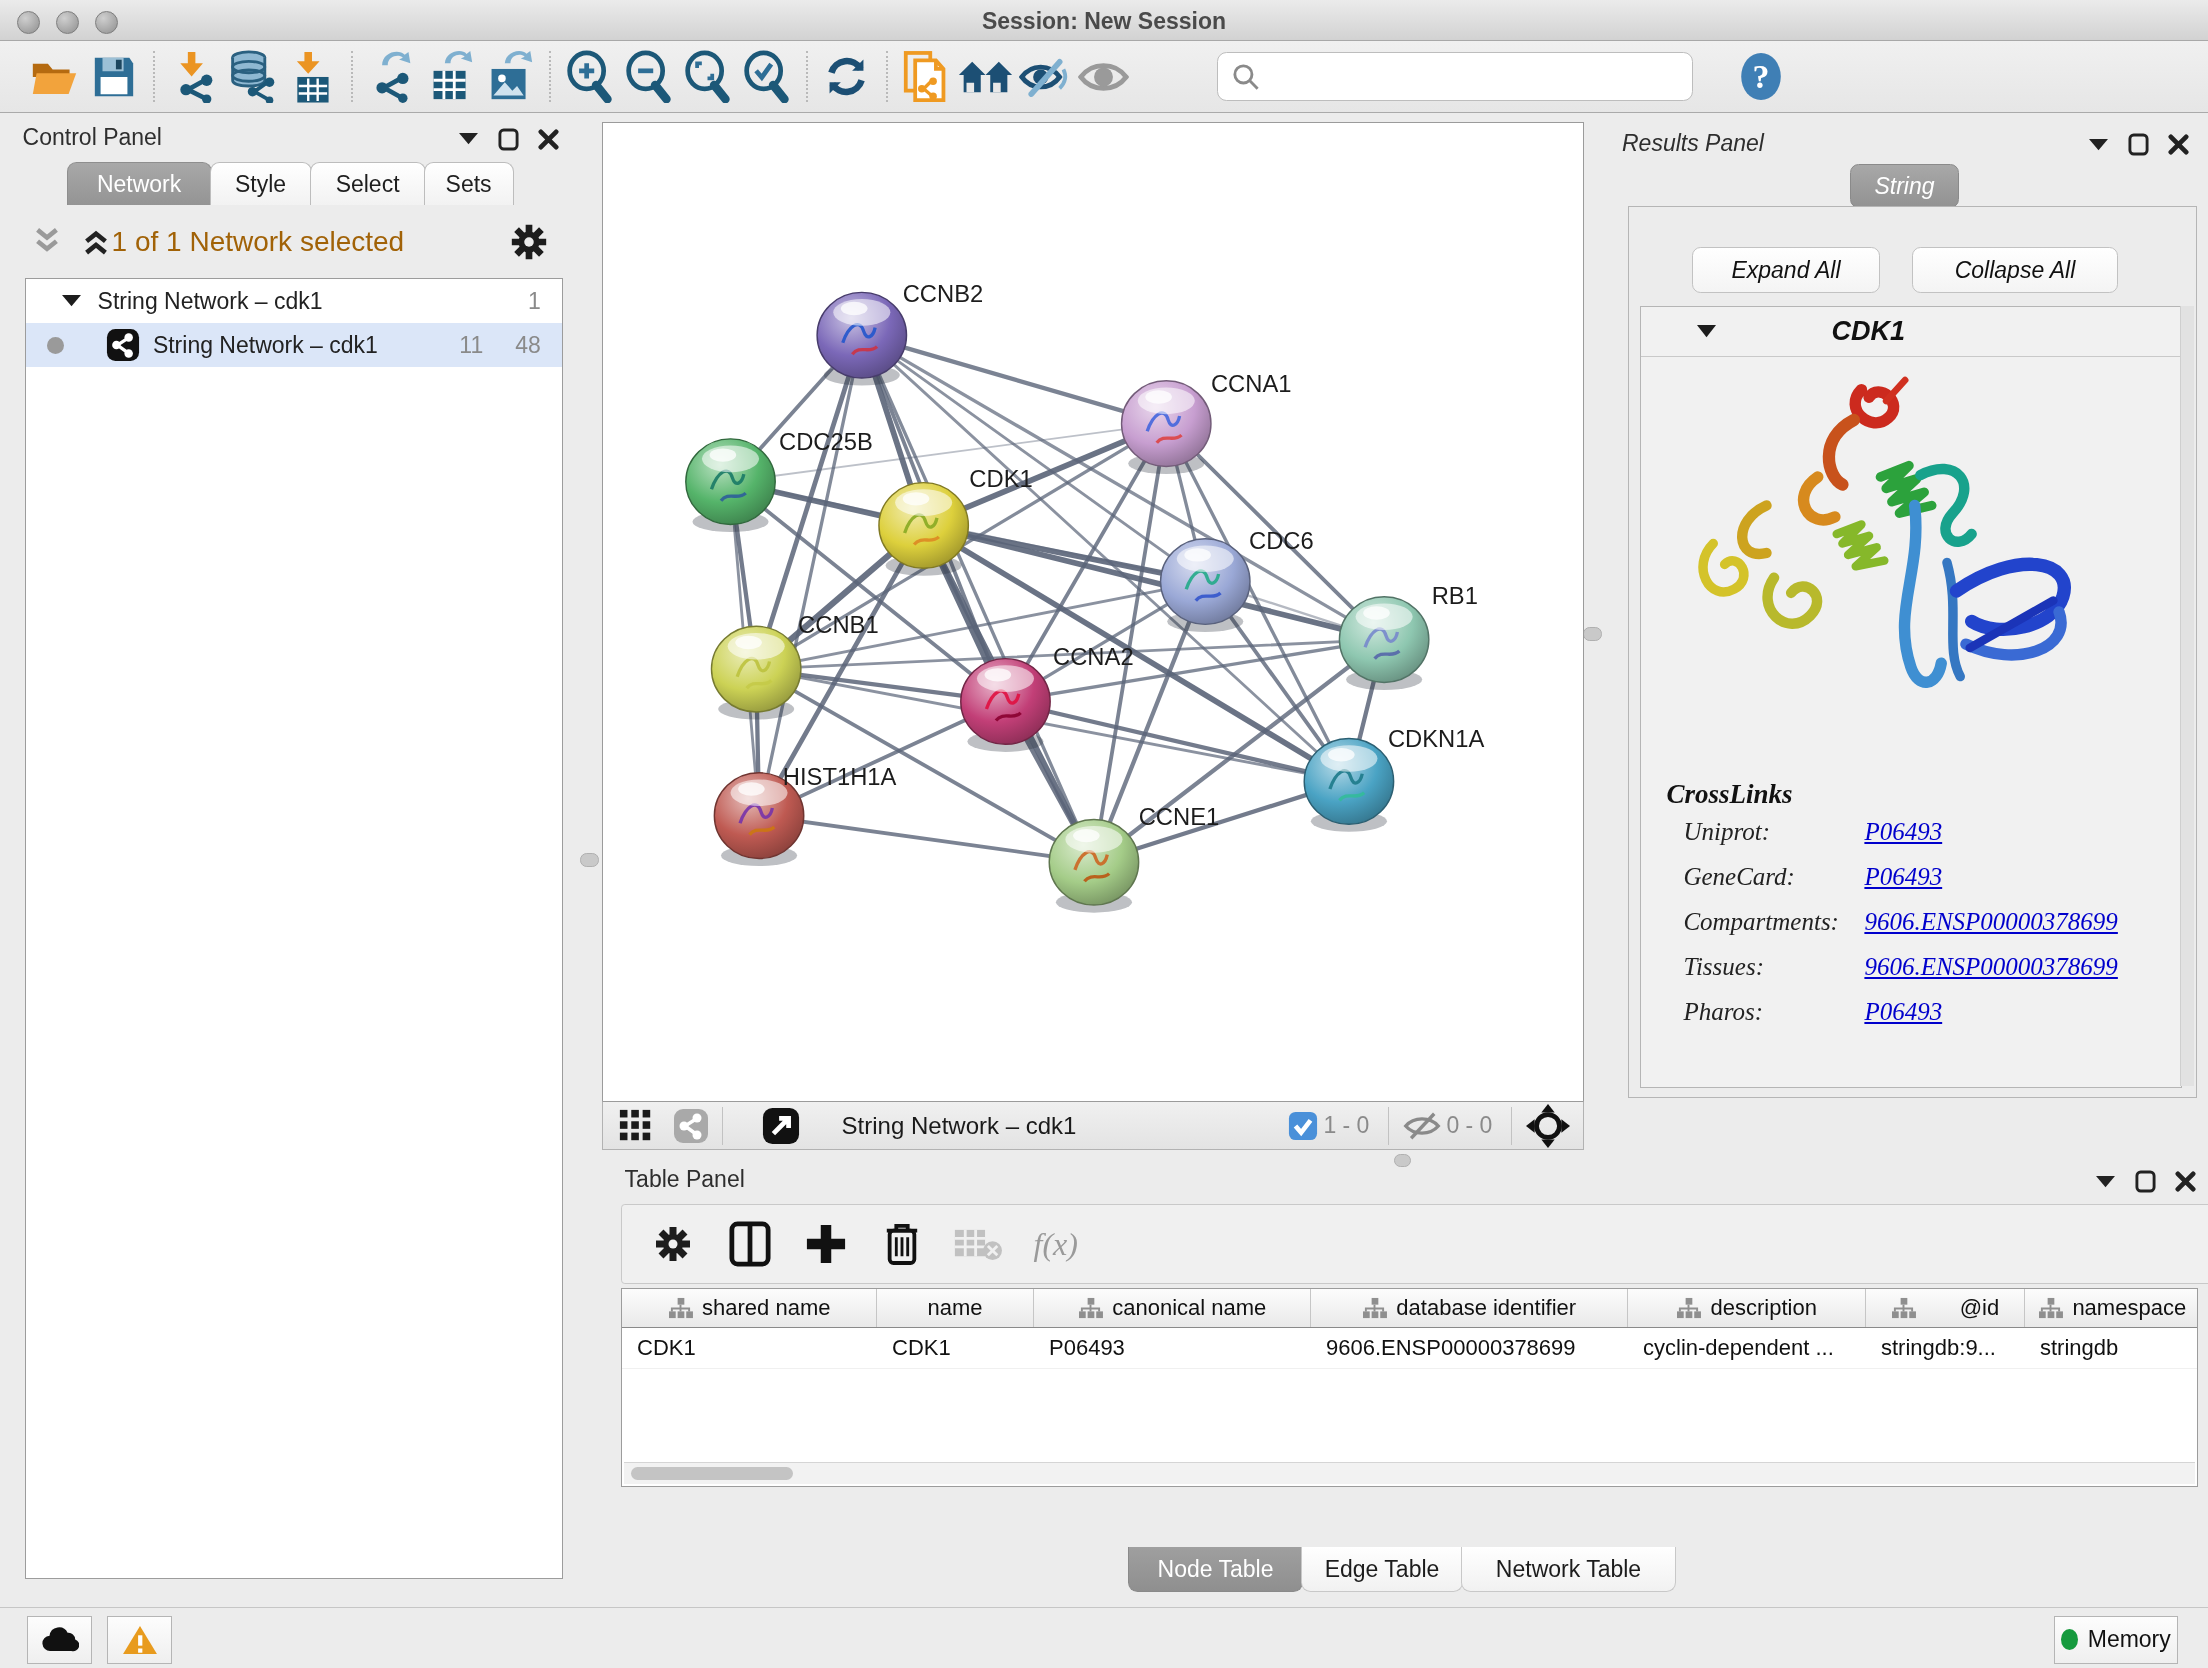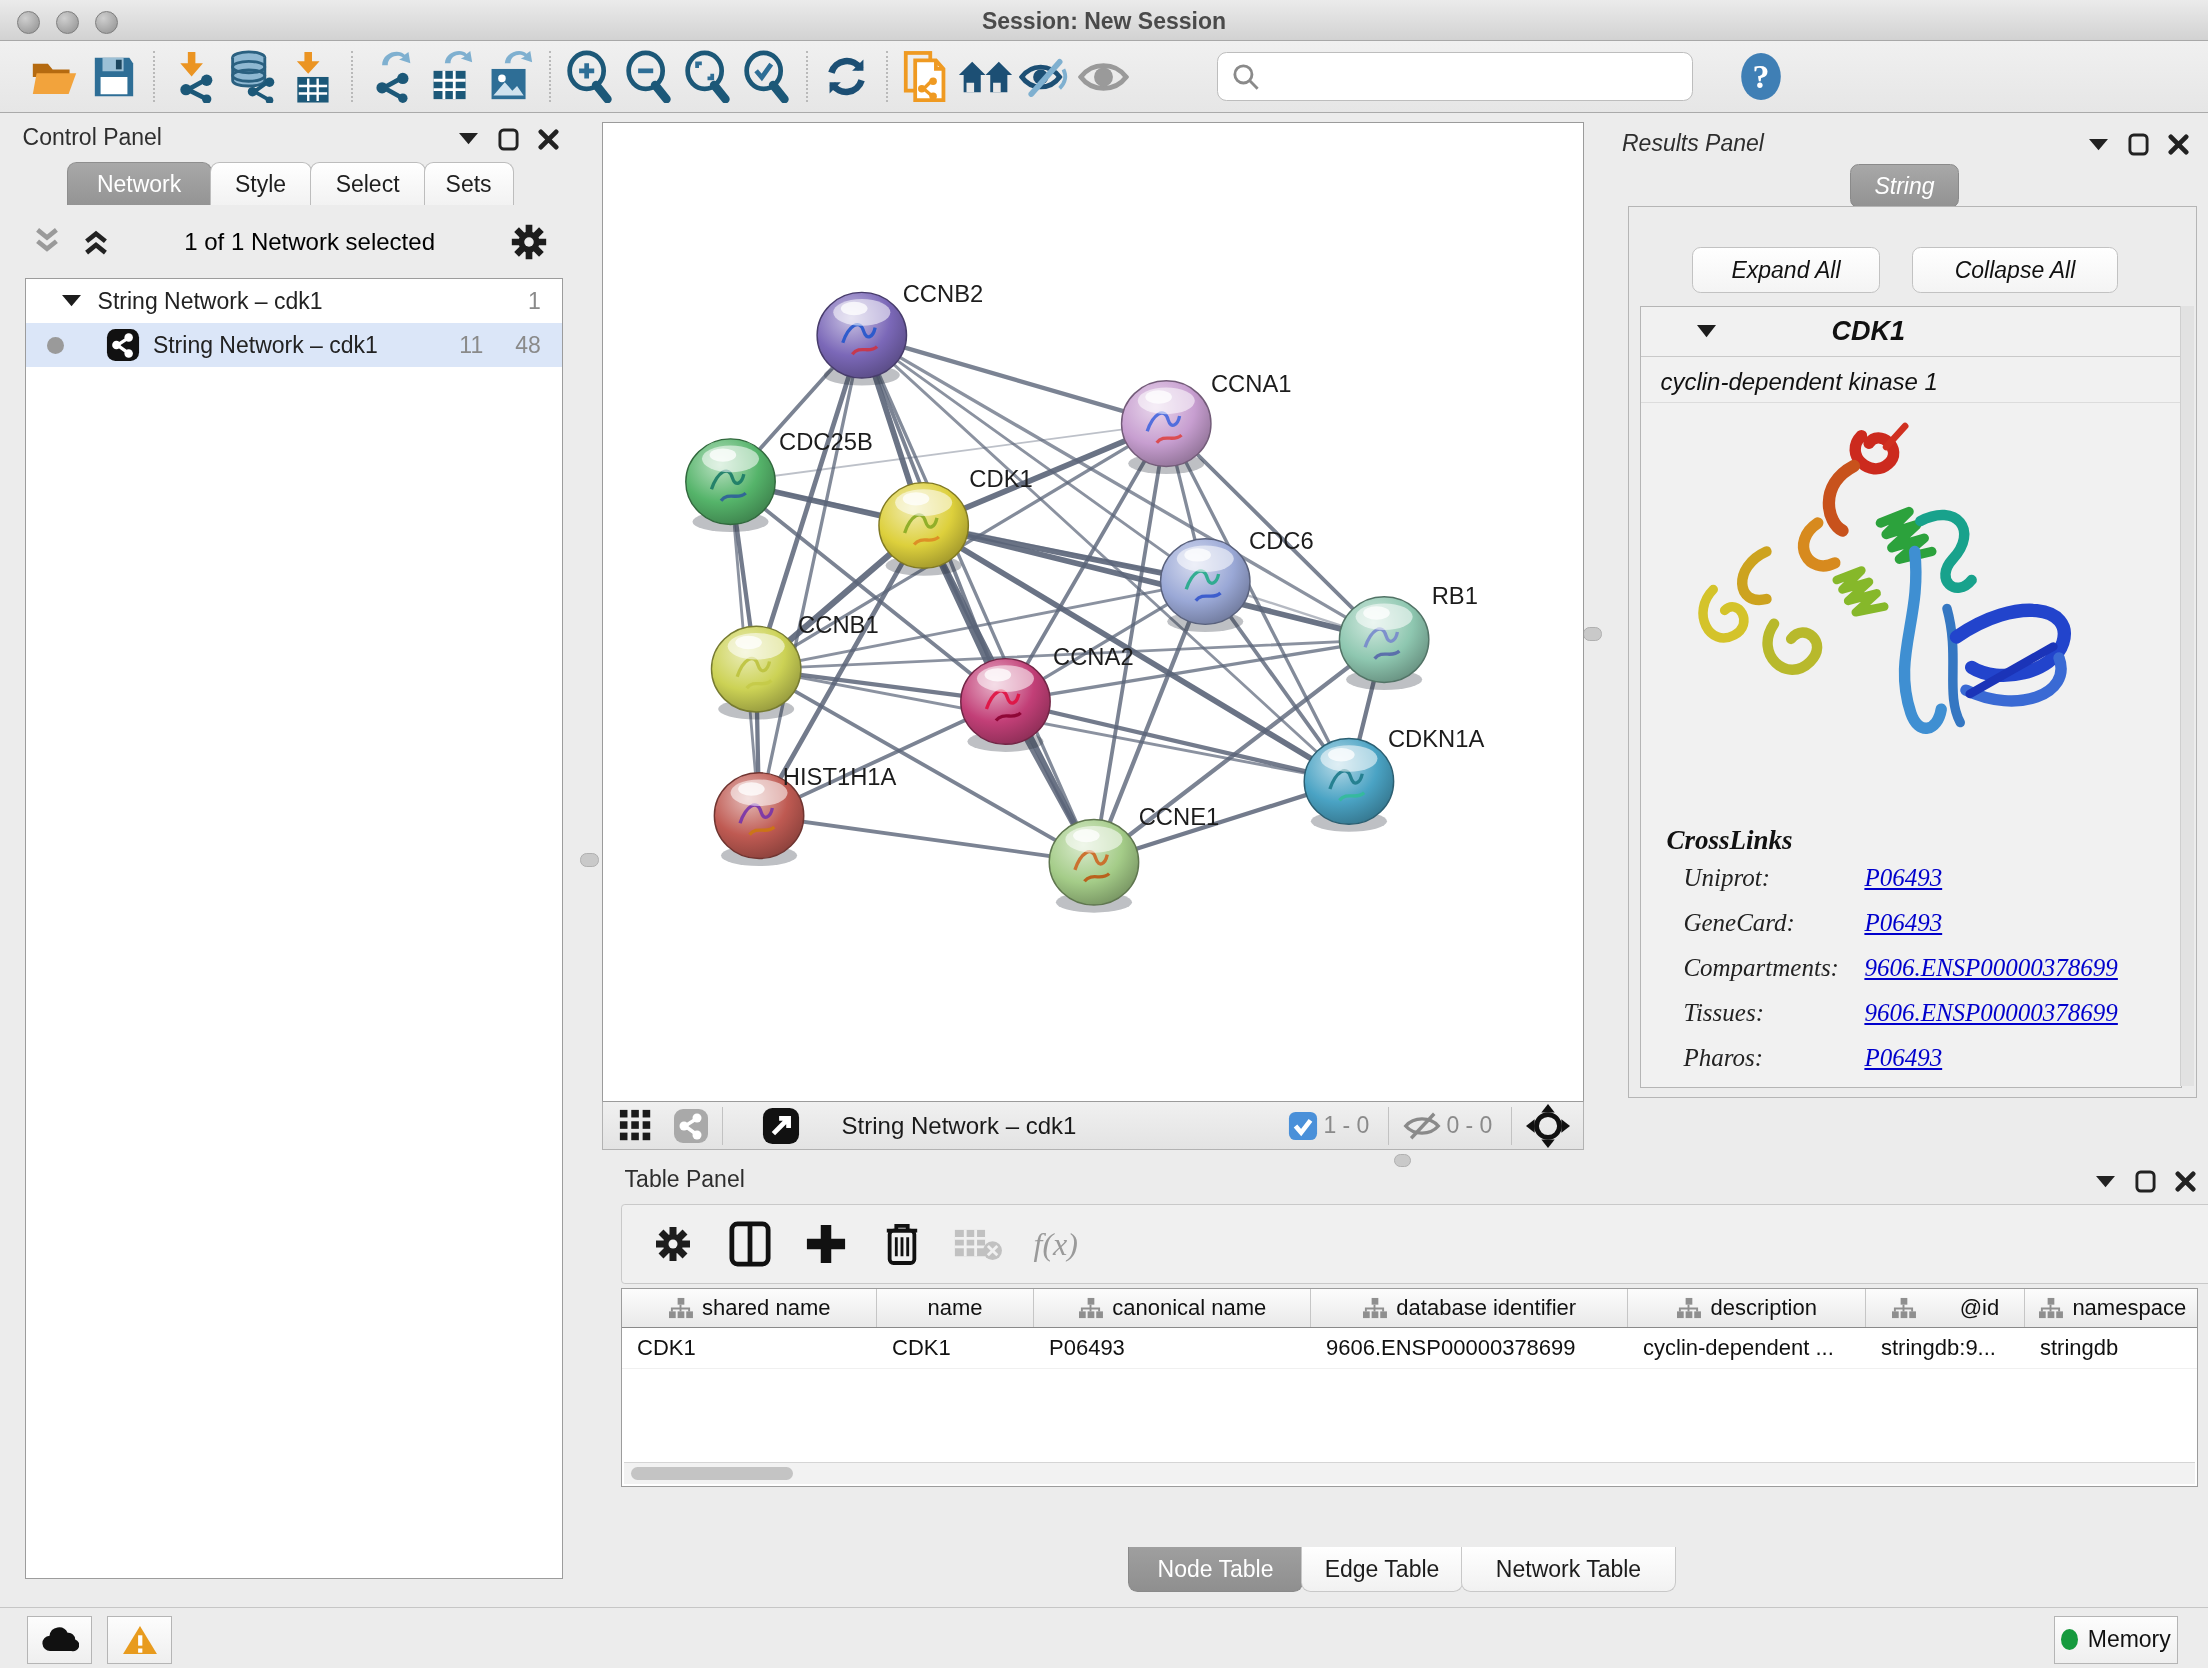--- a/index.html
+++ b/index.html
@@ -287,21 +287,21 @@
         <span>Sets</span>
       </div>
 
     <div class="abs" style="left:0;top:91px;width:559px;height:61px;display:flex;align-items:center">
       <svg width="32" height="28.5" viewBox="0 0 34 30" style="margin-left:23px">
         <path d="M7 3 l10 8 10-8 M7 15 l10 8 10-8" stroke="#9a9a9a" stroke-width="5" fill="none"></path>
       </svg>
       <svg width="32" height="28.5" viewBox="0 0 34 30" style="margin-left:17px">
         <path d="M7 27 l10-8 10 8 M7 15 l10-8 10 8" stroke="#222" stroke-width="5" fill="none"></path>
       </svg>
-      <div style="flex:1;text-align:center;font-size:24px;color:#000000">1 of 1 Network selected</div>
+      <div style="flex:1;text-align:left;font-size:28px;color:#a16207">1 of 1 Network selected</div>
       <svg width="42" height="42" viewBox="0 0 44 44" style="margin-right:17px">
         <g fill="#1d1d1d">
             <circle cx="22" cy="22" r="11"></circle>
         <g stroke="#1d1d1d" stroke-width="7">
               <path d="M22 4 v10 M22 30 v10 M4 22 h10 M30 22 h10 M9 9 l7 7 M28 28 l7 7 M35 9 l-7 7 M16 28 l-7 7"></path>
             </g>
         <circle cx="22" cy="22" r="5" fill="#ececec"></circle>
           </g>
       </svg>
     </div>
@@ -623,21 +623,20 @@
       <div class="rbtn abs" style="left:283px;top:40px;width:204px">
         <span>Collapse All</span>
         </div>
       <div id="rinner">
         <div style="display:flex;align-items:center;height:49px;border-bottom:1.9px solid #c9c9c9">
           <svg width="21" height="14.3" viewBox="0 0 22 15" style="margin-left:55px">
             <path d="M1 1 h20 l-10 13 z" fill="#1d1d1d"></path>
             </svg>
           <span style="margin-left:114px;font-size:27px;font-weight:bold;color:#111">CDK1</span>
         </div>
-        <div style="padding:11.4px 0 5.7px 19px;font-size:24px;color:#111;border-bottom:1px solid #dcdcdc">cyclin-dependent kinase 1</div>
 
         <svg width="447" height="399" viewBox="0 0 470 420" style="margin:5.7px 0 0 34px">
           <g fill="none" stroke-linecap="round" stroke-linejoin="round">
             <path d="M196 28 C176 48 206 74 224 58 C242 42 214 20 204 36" stroke="#cc2a1e" stroke-width="12"></path>
             <path d="M222 40 L242 18" stroke="#d03020" stroke-width="7"></path>
             <path d="M188 60 C150 80 160 120 176 128" stroke="#c8521c" stroke-width="13"></path>
             <path d="M150 120 C120 140 140 176 168 162" stroke="#d78a1e" stroke-width="12"></path>
             <path d="M96 150 C60 166 64 208 96 200" stroke="#cda31f" stroke-width="11"></path>
             <path d="M40 190 C16 214 36 252 62 238 C84 226 66 198 52 212" stroke="#d4c32a" stroke-width="10"></path>
             <path d="M104 226 C82 258 118 290 142 266 C162 246 136 224 122 242" stroke="#b8b92c" stroke-width="11"></path>

